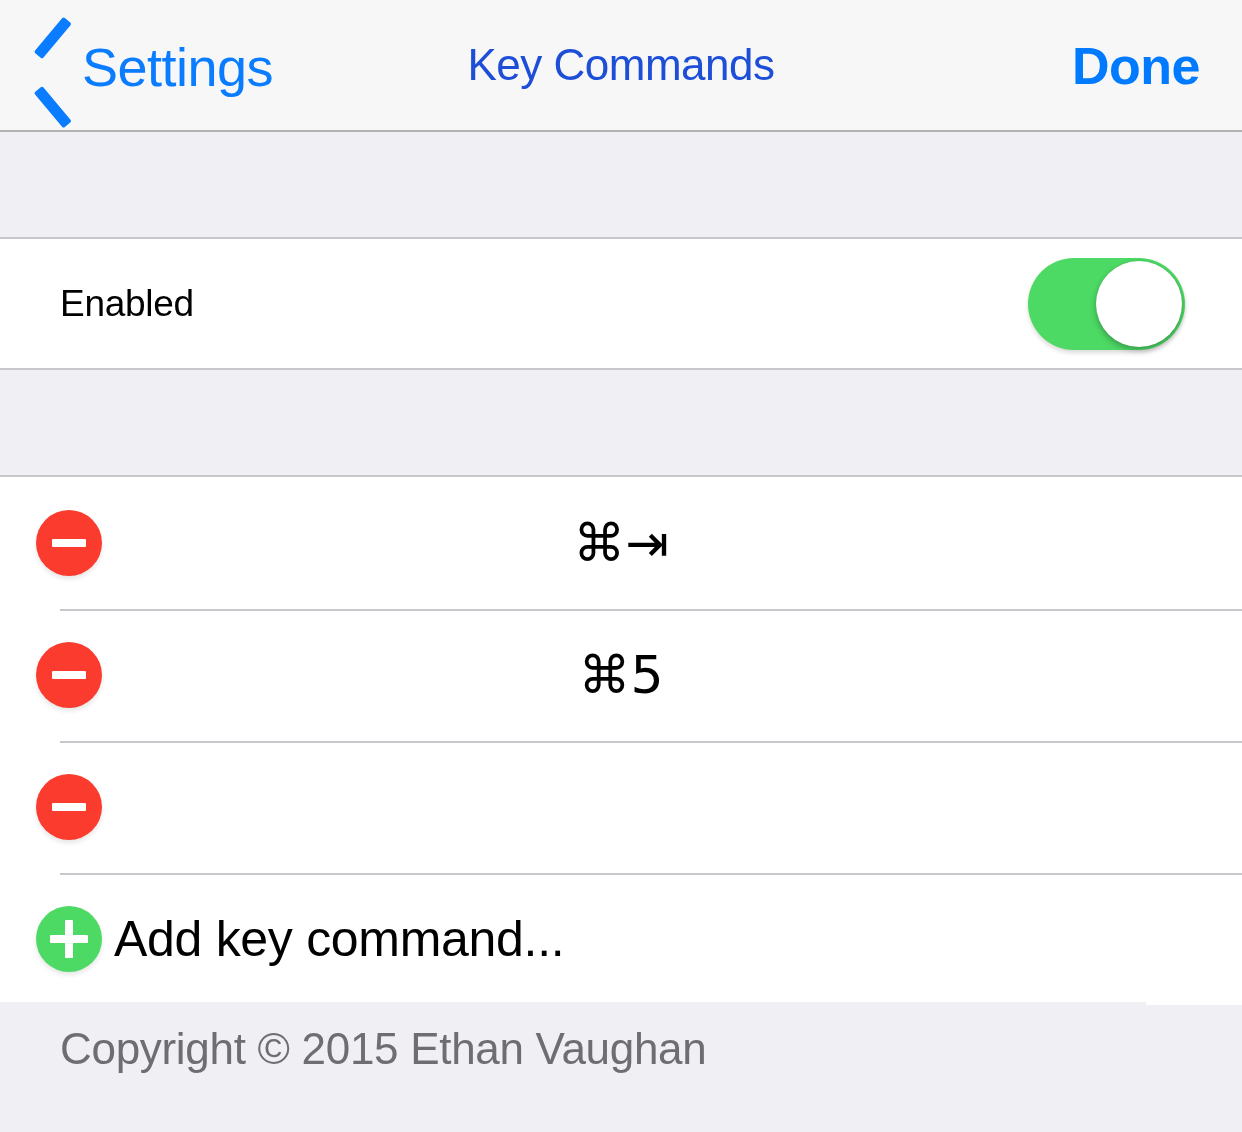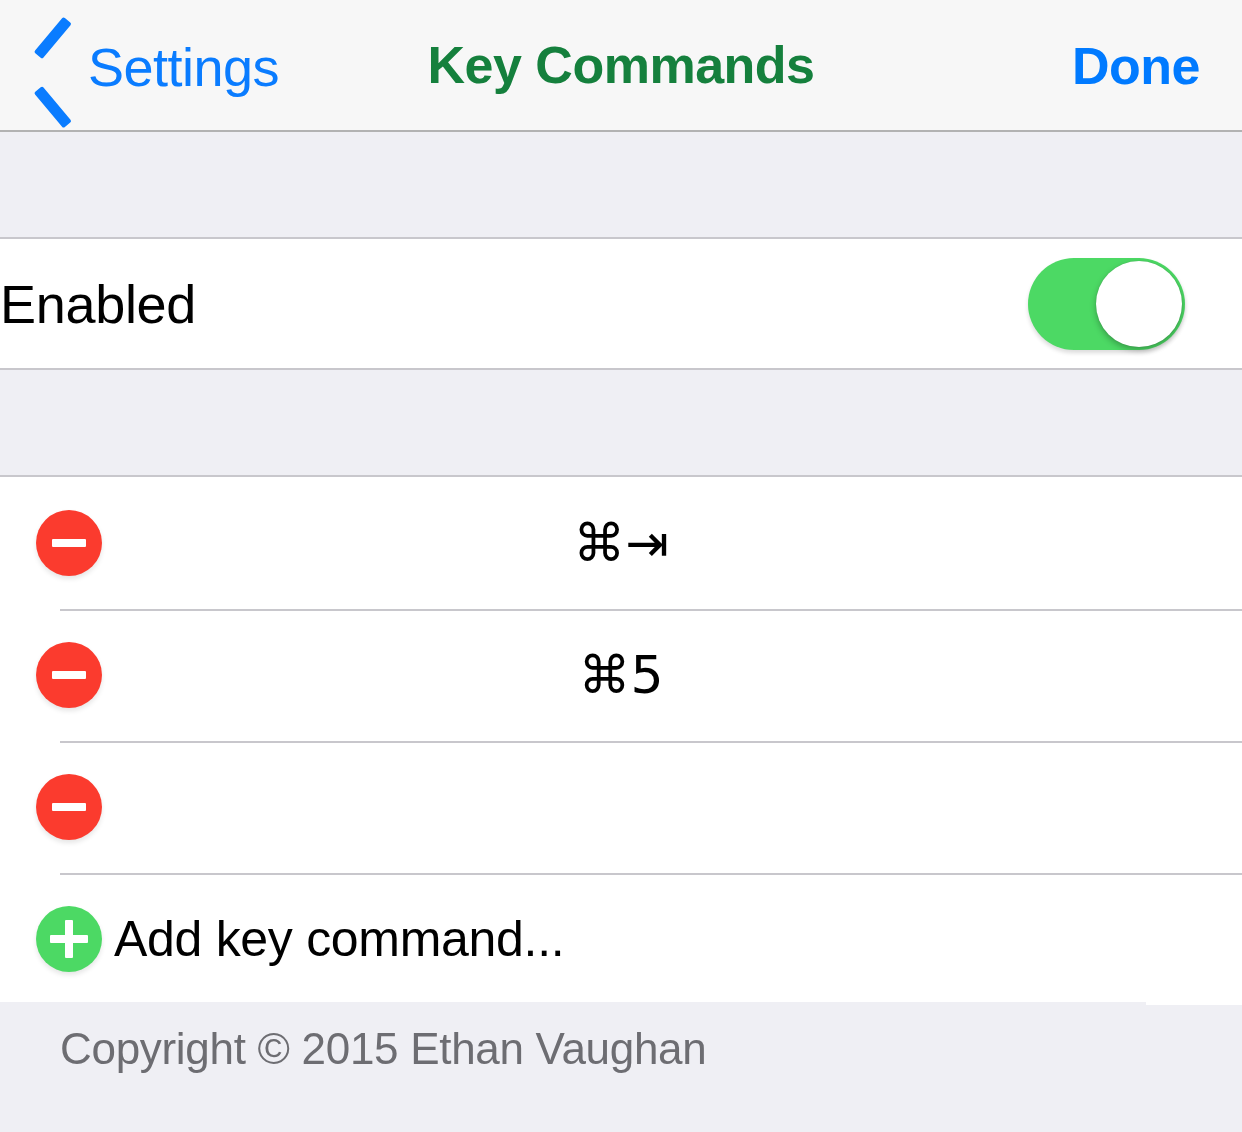--- a/index.html
+++ b/index.html
@@ -65,34 +65,34 @@
   }
   .chevron-left::after {
     top: 52px;
     transform: rotate(50deg);
     transform-origin: left center;
   }
   .nav-back-label {
     font-size: 54px;
     color: #0A7CFF;
     letter-spacing: -0.5px;
-    margin-left: 12px;
+    margin-left: 6px;
     line-height: 1;
   }
   .nav-title {
     position: absolute;
     left: 0;
     top: 0;
     width: 1242px;
     height: 130px;
     line-height: 130px;
     text-align: center;
-    font-size: 52px;
-    font-weight: bold;
-    color: #15803d;
+    font-size: 44px;
+    font-weight: normal;
+    color: #1d4ed8;
     letter-spacing: -0.5px;
   }
   .nav-done {
     position: absolute;
     right: 42px;
     top: 0;
     height: 130px;
     line-height: 132px;
     font-size: 52px;
     font-weight: bold;
@@ -130,22 +130,23 @@
     height: 133px;
   }
   .row {
     position: relative;
     width: 100%;
     height: 100%;
     display: flex;
     align-items: center;
   }
   .row-label {
-    font-size: 54px;
+    font-size: 37px;
     color: #000000;
+    margin-left: 60px;
     letter-spacing: -0.3px;
   }
 
   
   .switch {
     position: absolute;
     right: 57px;
     top: 50%;
     transform: translateY(-50%);
     width: 157px;

